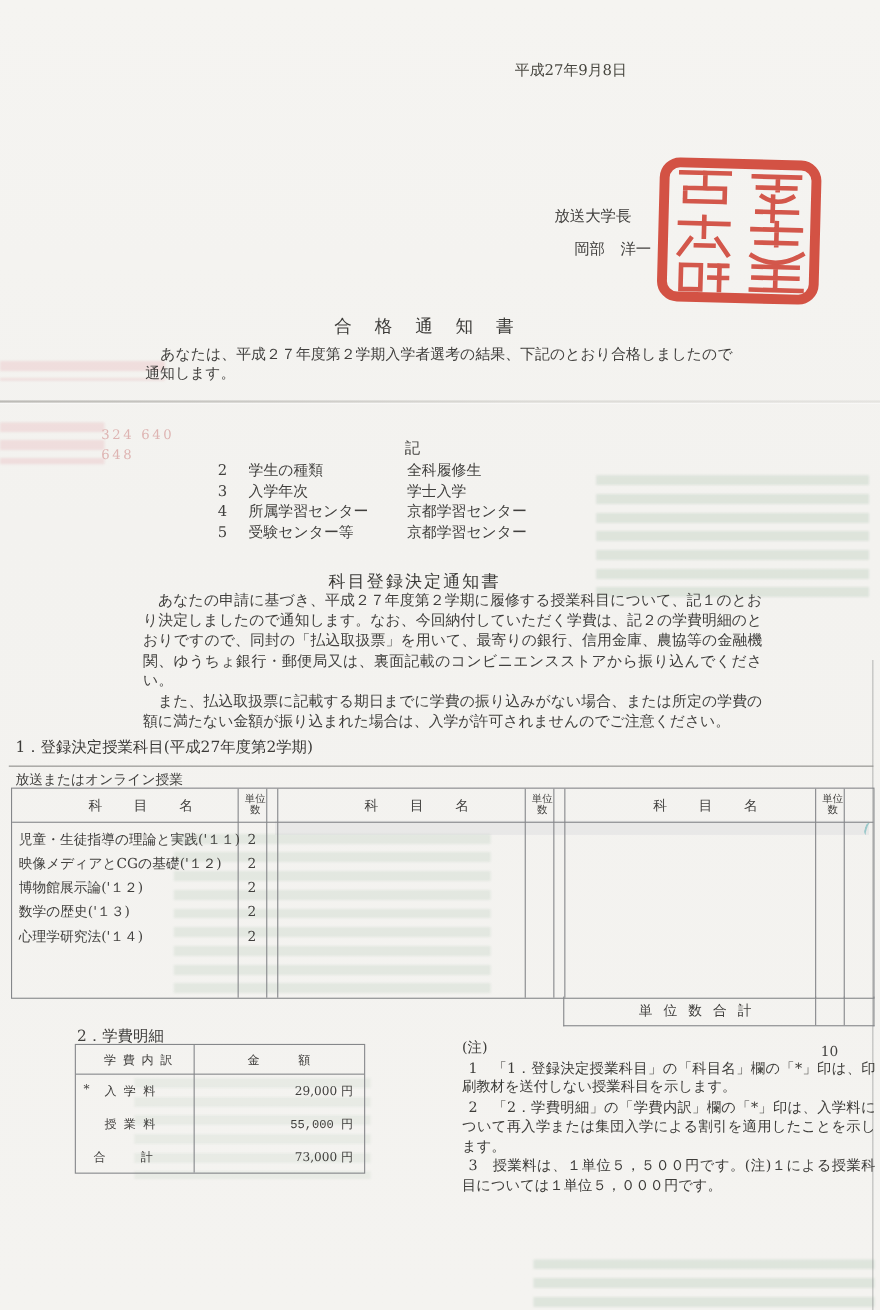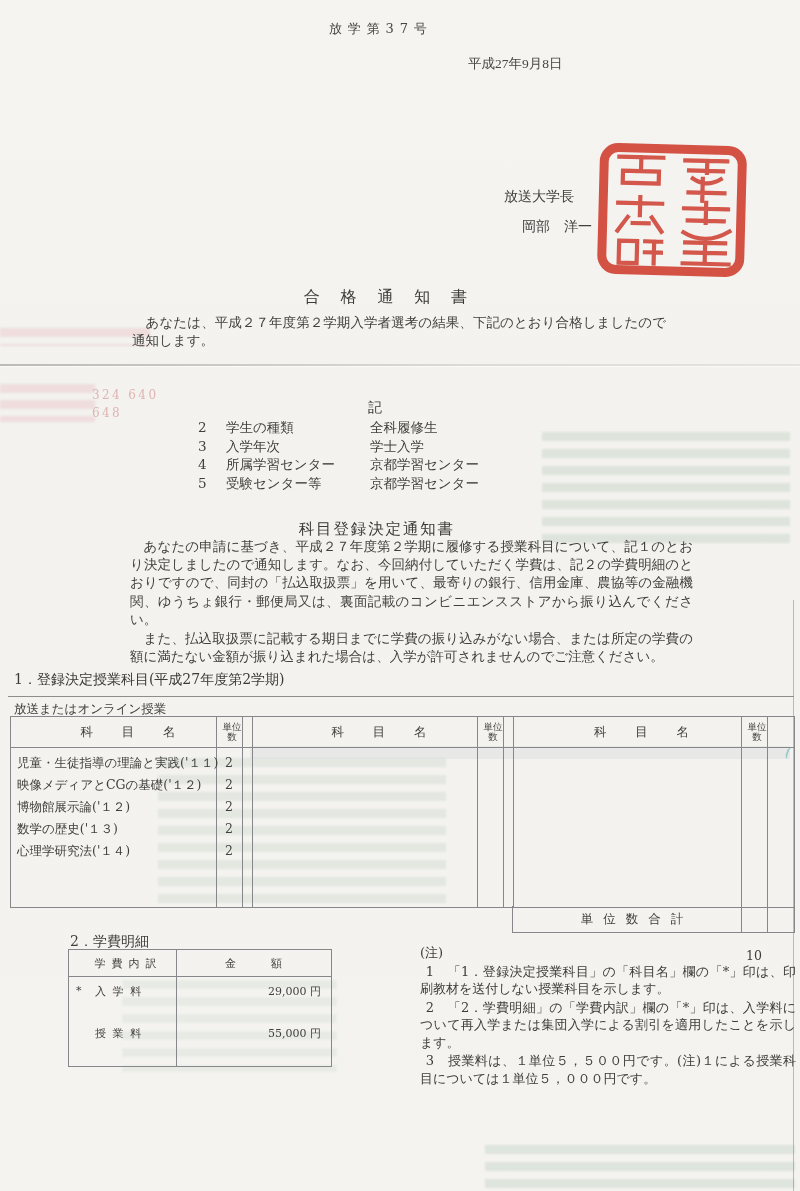--- a/index.html
+++ b/index.html
@@ -6,21 +6,21 @@
   .page{
     position:relative;width:800px;height:1191px;margin:0 auto;overflow:hidden;
     background:linear-gradient(180deg,#f5f4f1 0%,#f3f2ef 40%,#f4f3f0 100%);
     font-family:"DejaVu Serif","Liberation Serif",serif;
     color:#403f3d;
   }
   .abs{position:absolute;}
   .ctr{left:0;width:750px;text-align:center;}
   
   .doc-number{top:20px;font-size:13px;letter-spacing:0.45em;padding-left:0.45em;color:#47463f;}
-  .doc-date{top:55px;left:468px;font-size:13.5px;color:#47463f;font-family:Liberation Serif, serif;}
+  .doc-date{top:55px;left:468px;font-size:13.5px;color:#47463f;}
   .sender-title{top:188px;left:504px;font-size:14px;}
   .sender-name{top:218px;left:522px;font-size:14px;}
   .seal{top:142px;left:596px;width:152px;height:136px;z-index:5;transform:rotate(1.5deg);}
   
   .letter-title{top:287px;font-size:16px;letter-spacing:1.3em;padding-left:1.3em;color:#3c3b38;}
   .letter-body{top:313px;left:132px;width:534px;font-size:13.5px;line-height:18px;text-align:justify;}
   .fold{left:0;width:800px;height:2px;background:linear-gradient(90deg,rgba(120,118,112,.45),rgba(150,148,140,.25) 60%,rgba(120,118,112,.12));}
   .fold2{box-shadow:0 1px 0 rgba(255,255,255,.6);}
   .ki-heading{top:399px;font-size:14px;}
   .ki-list{top:419px;left:198px;font-size:13.5px;}
@@ -81,21 +81,20 @@
   <div class="bleed-num" style="top:406px;left:92px;">648</div>
   <div class="abs bleed bleed-lines" style="top:432px;left:542px;width:248px;height:118px;"></div>
   <div class="abs bleed bleed-lines" style="top:758px;left:158px;width:288px;height:150px;opacity:.8;"></div>
   <div class="abs bleed bleed-lines" style="top:980px;left:122px;width:215px;height:92px;opacity:.55;"></div>
   <div class="abs bleed bleed-lines" style="top:1145px;left:485px;width:310px;height:44px;"></div>
   <div class="abs edge-line"></div>
   <div class="abs scan-mark"></div>
   <div class="abs fold fold2" style="top:364px;"></div>
   <div class="abs band"></div>
 
-  <div class="abs ctr doc-number content">放学第37号</div>
   <div class="abs doc-date content">平成27年9月8日</div>
   <div class="abs sender-title content">放送大学長</div>
   <div class="abs sender-name content">岡部　洋一</div>
 
   <div class="abs seal" title="放送大学長印">
     <svg width="152" height="136" viewBox="0 0 152 136">
       <rect x="7" y="7" width="138" height="122" rx="14" fill="none" stroke="#cc3526" stroke-width="9" opacity="0.85"></rect>
       <g fill="none" stroke="#cc3526" stroke-width="4.2" stroke-linecap="square" opacity="0.82">
         <path d="M88 18 h42 M92 28 h34 M110 18 v12 M96 36 q14 9 28 0 M106 36 v22 M92 50 h36"></path>
         <path d="M88 66 h44 M110 60 v20 M92 78 h36 M88 90 q22 13 46 -2"></path>
@@ -167,24 +166,29 @@
   <div class="abs fee-table content">
     <div class="fee-div"></div>
     <div class="fee-hline"></div>
     <div class="fee-h-item">学費内訳</div>
     <div class="fee-h-amt">金額</div>
     <div class="fee-row" style="top:28px;">
       <span class="fee-mark">*</span>
       <span class="fee-item">入学料</span>
       <span class="fee-amt">29,000 円</span>
     </div>
-    <div class="fee-row" style="top:70px;">
+    <div class="fee-row" style="top:58px;font-family:Liberation Mono, monospace;">
       <span class="fee-mark"></span>
       <span class="fee-item">授業料</span>
       <span class="fee-amt">55,000 円</span>
+    </div>
+    <div class="fee-row" style="top:88px;">
+      <span class="fee-mark"></span>
+      <span class="fee-item wide">合計</span>
+      <span class="fee-amt">73,000 円</span>
     </div>
   </div>
 
   <div class="abs notes content">
     <div>(注)</div>
     <div class="note-item">1　「1．登録決定授業科目」の「科目名」欄の「*」印は、印刷教材を送付しない授業科目を示します。</div>
     <div class="note-item">2　「2．学費明細」の「学費内訳」欄の「*」印は、入学料について再入学または集団入学による割引を適用したことを示します。</div>
     <div class="note-item">3　授業料は、１単位５，５００円です。(注)１による授業科目については１単位５，０００円です。</div>
   </div>
 

